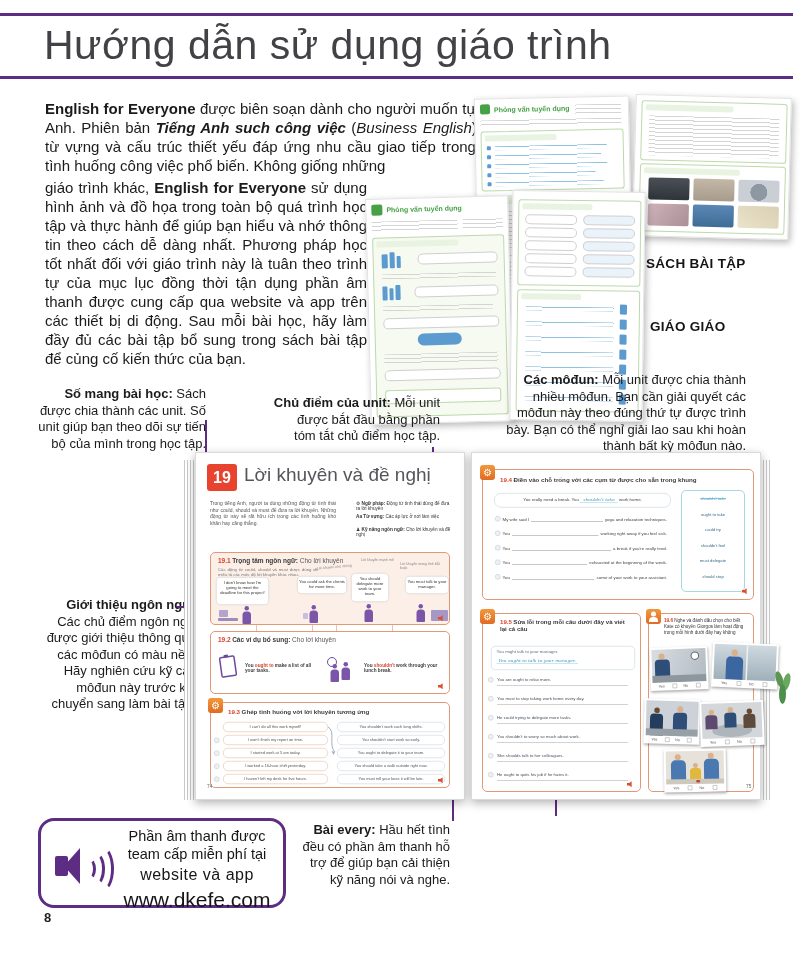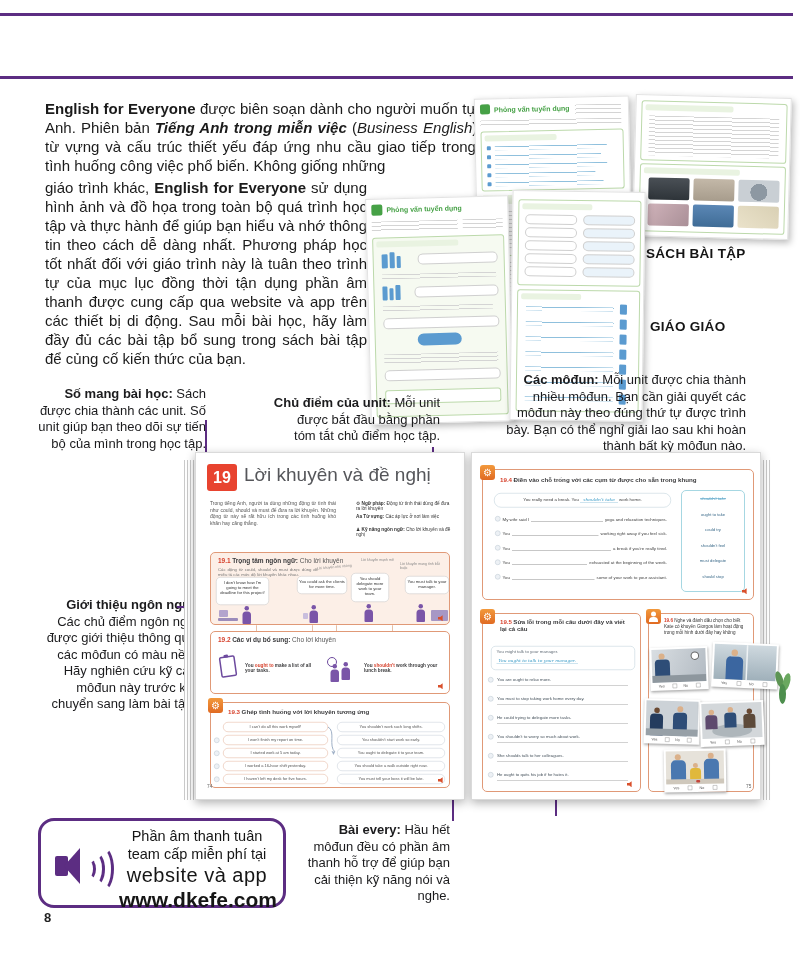--- a/index.html
+++ b/index.html
@@ -83,33 +83,34 @@
   
   .promo{position:absolute;left:38px;top:818px;width:248px;height:90px;border:3.5px solid #5c2d82;
          border-radius:16px;background:#fff;box-sizing:border-box}
   .bigspk{position:absolute;left:14px;top:20px;width:60px;height:50px}
   .bs-box{position:absolute;left:0;top:15px;width:13px;height:20px;background:#5c2d82;border-radius:2px}
   .bs-cone{position:absolute;left:9px;top:7px;width:0;height:0;border-top:18px solid transparent;
            border-bottom:18px solid transparent;border-right:16px solid #5c2d82}
   .bs-w{position:absolute;border:3.5px solid transparent;border-right-color:#5c2d82;border-radius:50%}
   .promo-text{position:absolute;left:78px;top:6px;width:156px;text-align:center;color:#161616}
   .pt1{font-size:14.5px;line-height:18px}
-  .pt3{font-size:20px;line-height:24px;letter-spacing:.5px}
-  .pt4{font-size:21px;line-height:26px;font-weight:bold}
+  .pt3{font-size:16px;line-height:24px;letter-spacing:.5px}
+  .pt4{font-size:21px;line-height:26px;font-weight:normal}
   .pagenum{position:absolute;left:44px;top:910px;font-size:13px;font-weight:bold;color:#222}
 </style>
 </head>
 <body>
 
 <div class="canvas">
 
   <div class="rule" style="top:13px"></div>
+  <h1 class="title">Hướng dẫn sử dụng giáo trình</h1>
   <div class="rule" style="top:76px"></div>
 
-  <div class="intro" style="left:45px;top:99px;width:497px"><b>English for Everyone</b><span> được biên soạn dành cho người muốn tự học tiếng Anh. Phiên bản </span><b><i>Tiếng Anh trong miễn việc</i></b><span> (</span><i>Business English</i><span>) bao gồm từ vựng và cấu trúc thiết yếu đáp ứng nhu cầu giao tiếp trong rất nhiều tình huống công việc phổ biến. Không giống những</span></div>
+  <div class="intro" style="left:45px;top:99px;width:497px"><b>English for Everyone</b><span> được biên soạn dành cho người muốn tự học tiếng Anh. Phiên bản </span><b><i>Tiếng Anh such công việc</i></b><span> (</span><i>Business English</i><span>) bao gồm từ vựng và cấu trúc thiết yếu đáp ứng nhu cầu giao tiếp trong rất nhiều tình huống công việc phổ biến. Không giống những</span></div>
   <div class="intro" style="left:45px;top:178px;width:322px"><span>giáo trình khác, </span><b>English for Everyone</b><span> sử dụng hình ảnh và đồ họa trong toàn bộ quá trình học tập và thực hành để giúp bạn hiểu và nhớ thông tin theo cách dễ dàng nhất. Phương pháp học tốt nhất đối với giáo trình này là tuân theo trình tự của mục lục đồng thời tận dụng phần âm thanh được cung cấp qua website và app trên các thiết bị di động. Sau mỗi bài học, hãy làm đầy đủ các bài tập bổ sung trong sách bài tập để củng cố kiến thức của bạn.</span></div>
 
   <div class="thumb" style="left:476px;top:97px;width:153px;height:211px;transform:rotate(-1.2deg)">
     <div class="gbadge" style="left:5px;top:5px;width:10px;height:10px"></div>
     <div class="mtitle" style="left:19px;top:7px">Phỏng vấn tuyển dụng</div>
     <div class="tl lite" style="left:100px;top:7px;width:46px;height:10px"></div>
     <div class="tl lite" style="left:5px;top:21px;width:141px;height:7px"></div>
     <div class="gbox" style="left:5px;top:32px;width:141px;height:58px">
       <div class="gband" style="left:3px;top:3px;width:72px;height:6px"></div>
       <div class="bsq" style="left:5px;top:14px;width:4px;height:4px"></div>
@@ -197,28 +198,28 @@
         <div class="bsq" style="left:102px;top:58px;width:7px;height:10px"></div>
       <div class="tl blu" style="left:8px;top:76px;width:88px;height:4px"></div>
         <div class="bsq" style="left:102px;top:73px;width:7px;height:10px"></div>
       <div class="tl blu" style="left:8px;top:91px;width:88px;height:4px"></div>
         <div class="bsq" style="left:102px;top:88px;width:7px;height:10px"></div>
       <div class="tl blu" style="left:8px;top:106px;width:88px;height:4px"></div>
         <div class="bsq" style="left:102px;top:103px;width:7px;height:10px"></div>
     </div>
   </div>
 
-  <div class="blabel" style="left:646px;top:246px">SÁCH BÀI TẬP</div>
+  <div class="blabel" style="left:646px;top:256px">SÁCH BÀI TẬP</div>
   <div class="blabel" style="left:650px;top:319px">GIÁO GIÁO</div>
 
   <div class="callout r" style="left:30px;top:386px;width:176px"><b>Số mang bài học:</b> <span>Sách được chia thành các unit. Số unit giúp bạn theo dõi sự tiến bộ của mình trong học tập.</span></div>
   <div class="callout r" style="left:272px;top:395px;width:168px"><b>Chủ điểm của unit:</b> <span>Mỗi unit được bắt đầu bằng phần tóm tắt chủ điểm học tập.</span></div>
   <div class="callout r" style="left:498px;top:372px;width:248px"><b>Các môđun:</b> <span>Mỗi unit được chia thành nhiều môđun. Bạn cần giải quyết các môđun này theo đúng thứ tự được trình bày. Bạn có thể nghỉ giải lao sau khi hoàn thành bất kỳ môđun nào.</span></div>
   <div class="callout r" style="left:44px;top:597px;width:152px"><b>Giới thiệu ngôn ngữ:</b> <span>Các chủ điểm ngôn ngữ được giới thiệu thông qua các môđun có màu nền. Hãy nghiên cứu kỹ các môđun này trước khi chuyển sang làm bài tập.</span></div>
-  <div class="callout r" style="left:296px;top:822px;width:154px"><b>Bài every:</b> <span>Hầu hết môđun đều có phần âm thanh hỗ trợ để giúp bạn cải thiện kỹ năng nói và nghe.</span></div>
+  <div class="callout r" style="left:296px;top:822px;width:154px"><b>Bài every:</b> <span>Hầu hết tình đều có phần âm thanh hỗ trợ để giúp bạn cải thiện kỹ năng nói và nghe.</span></div>
 
   <div class="vline" style="left:205px;top:420px;height:44px"></div>
   <div class="pdot" style="left:203px;top:461px"></div>
   <div class="vline" style="left:432px;top:447px;height:113px"></div>
   <div class="pdot" style="left:430px;top:557px"></div>
   <div class="vline" style="left:702px;top:456px;height:32px"></div>
   <div class="pdot" style="left:700px;top:485px"></div>
   <div class="hline" style="left:177px;top:606px;width:52px"></div>
   <div class="pdot" style="left:226px;top:604px"></div>
   <div class="vline" style="left:452px;top:795px;height:26px"></div>
@@ -475,21 +476,21 @@
 
   <div class="promo">
     <div class="bigspk">
       <div class="bs-box"></div>
       <div class="bs-cone"></div>
       <div class="bs-w" style="left:27px;top:17px;width:8px;height:16px"></div>
       <div class="bs-w" style="left:31px;top:11px;width:13px;height:28px"></div>
       <div class="bs-w" style="left:35px;top:5px;width:18px;height:40px"></div>
     </div>
     <div class="promo-text">
-      <div class="pt1">Phần âm thanh tuân</div>
+      <div class="pt1">Phần âm thanh được</div>
       <div class="pt1">team cấp miễn phí tại</div>
       <div class="pt3">website và app</div>
       <div class="pt4">www.dkefe.com</div>
     </div>
   </div>
 
   <div class="pagenum">8</div>
 </div>
 
 </body></html>

